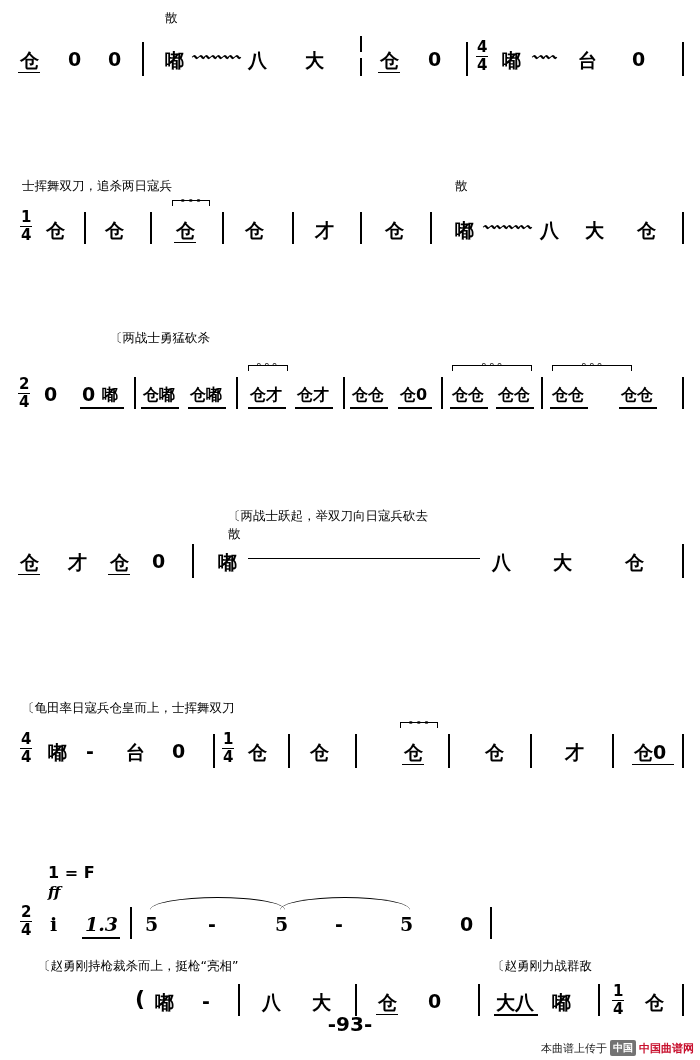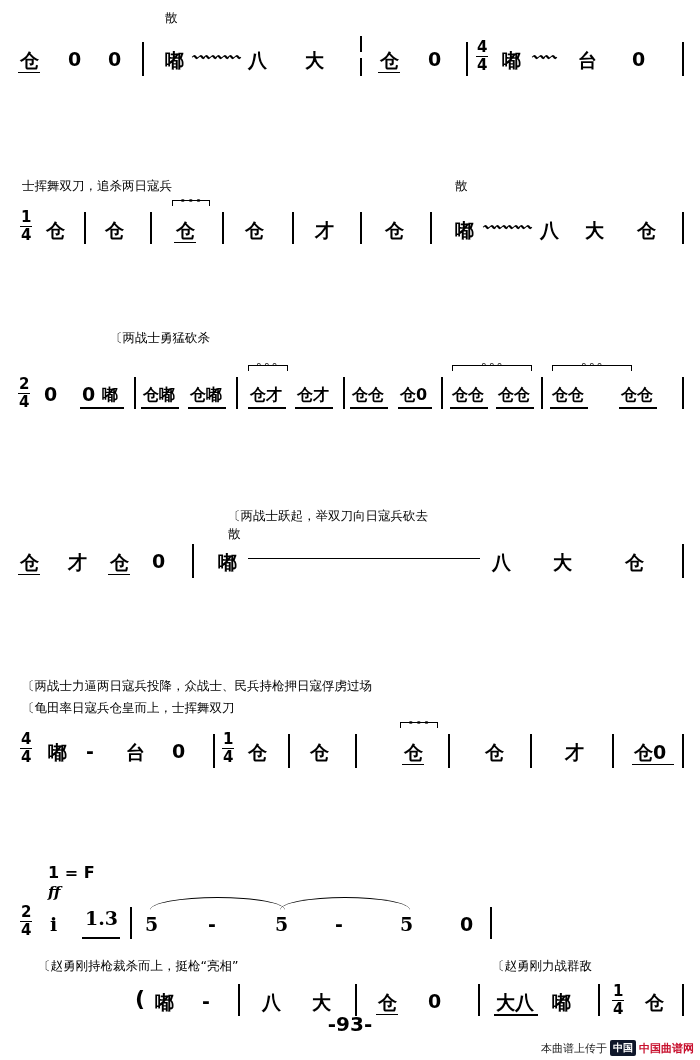--- a/index.html
+++ b/index.html
@@ -111,21 +111,21 @@
     bottom: 4px;
     font-size: 11px;
     color: #222;
     font-family: "DejaVu Sans", sans-serif;
     display: flex;
     align-items: center;
     gap: 3px;
   }
   .footer .logo {
     display: inline-block;
-    background: #0f172a;
+    background: #737373;
     color: #fff;
     font-size: 10px;
     font-weight: 700;
     padding: 1px 3px;
     border-radius: 2px;
   }
   .footer .site {
     color: #c8102e;
     font-weight: 700;
   }
@@ -291,21 +291,20 @@
 
     <div class="t note" style="left:218px; top:50px;">嘟</div>
     <div class="longline" style="left:248px; top:58px; width:232px;"></div>
     <div class="t note" style="left:492px; top:50px;">八</div>
     <div class="t note" style="left:553px; top:50px;">大</div>
     <div class="t note" style="left:625px; top:50px;">仓</div>
     <div class="bar" style="left:682px; top:44px; height:34px;"></div>
   </div>
 
   <div class="sys" style="top:670px;height:130px;">
-    <div class="t cue" style="left:22px; top:8px;">〔两战士力逼两日寇兵投降，众战士、民兵持枪押日寇俘虏过场</div>
     <div class="t cue" style="left:22px; top:30px;">〔龟田率日寇兵仓皇而上，士挥舞双刀</div>
 
     <div class="meter" style="left:20px; top:62px;">
       <span class="num">4</span>
       <span class="den">4</span>
     </div>
 
     <div class="t note" style="left:48px; top:70px;">嘟</div>
     <div class="t note" style="left:86px; top:70px;">-</div>
     <div class="t note" style="left:126px; top:70px;">台</div>
@@ -342,21 +341,21 @@
   <div class="sys" style="top:855px;height:100px;">
     <div class="t tempo" style="left:48px; top:8px; font-weight:600;">1 = F</div>
     <div class="t tempo" style="left:48px; top:28px; font-style:italic; font-weight:700; font-size:15px; font-family:'DejaVu Serif',serif;">ff</div>
 
     <div class="meter" style="left:20px; top:50px;">
       <span class="num">2</span>
       <span class="den">4</span>
     </div>
 
     <div class="t note" style="left:50px; top:58px; font-family:'DejaVu Serif',serif;">i</div>
-    <div class="t note" style="left:85px; top:52px; font-family:'DejaVu Serif',serif;">1.3</div>
+    <div class="t note" style="left:85px; top:58px; font-family:'DejaVu Serif',serif;font-style:italic;">1.3</div>
     <div class="ubar" style="left:82px; top:82px; width:38px;"></div>
 
     <div class="bar" style="left:130px; top:52px; height:32px;"></div>
 
     <div class="slur" style="left:150px; top:42px; width:135px;"></div>
     <div class="slur" style="left:280px; top:42px; width:130px;"></div>
 
     <div class="t note" style="left:145px; top:58px; font-family:'DejaVu Serif',serif;">5</div>
     <div class="t note" style="left:208px; top:58px;">-</div>
     <div class="t note" style="left:275px; top:58px; font-family:'DejaVu Serif',serif;">5</div>

